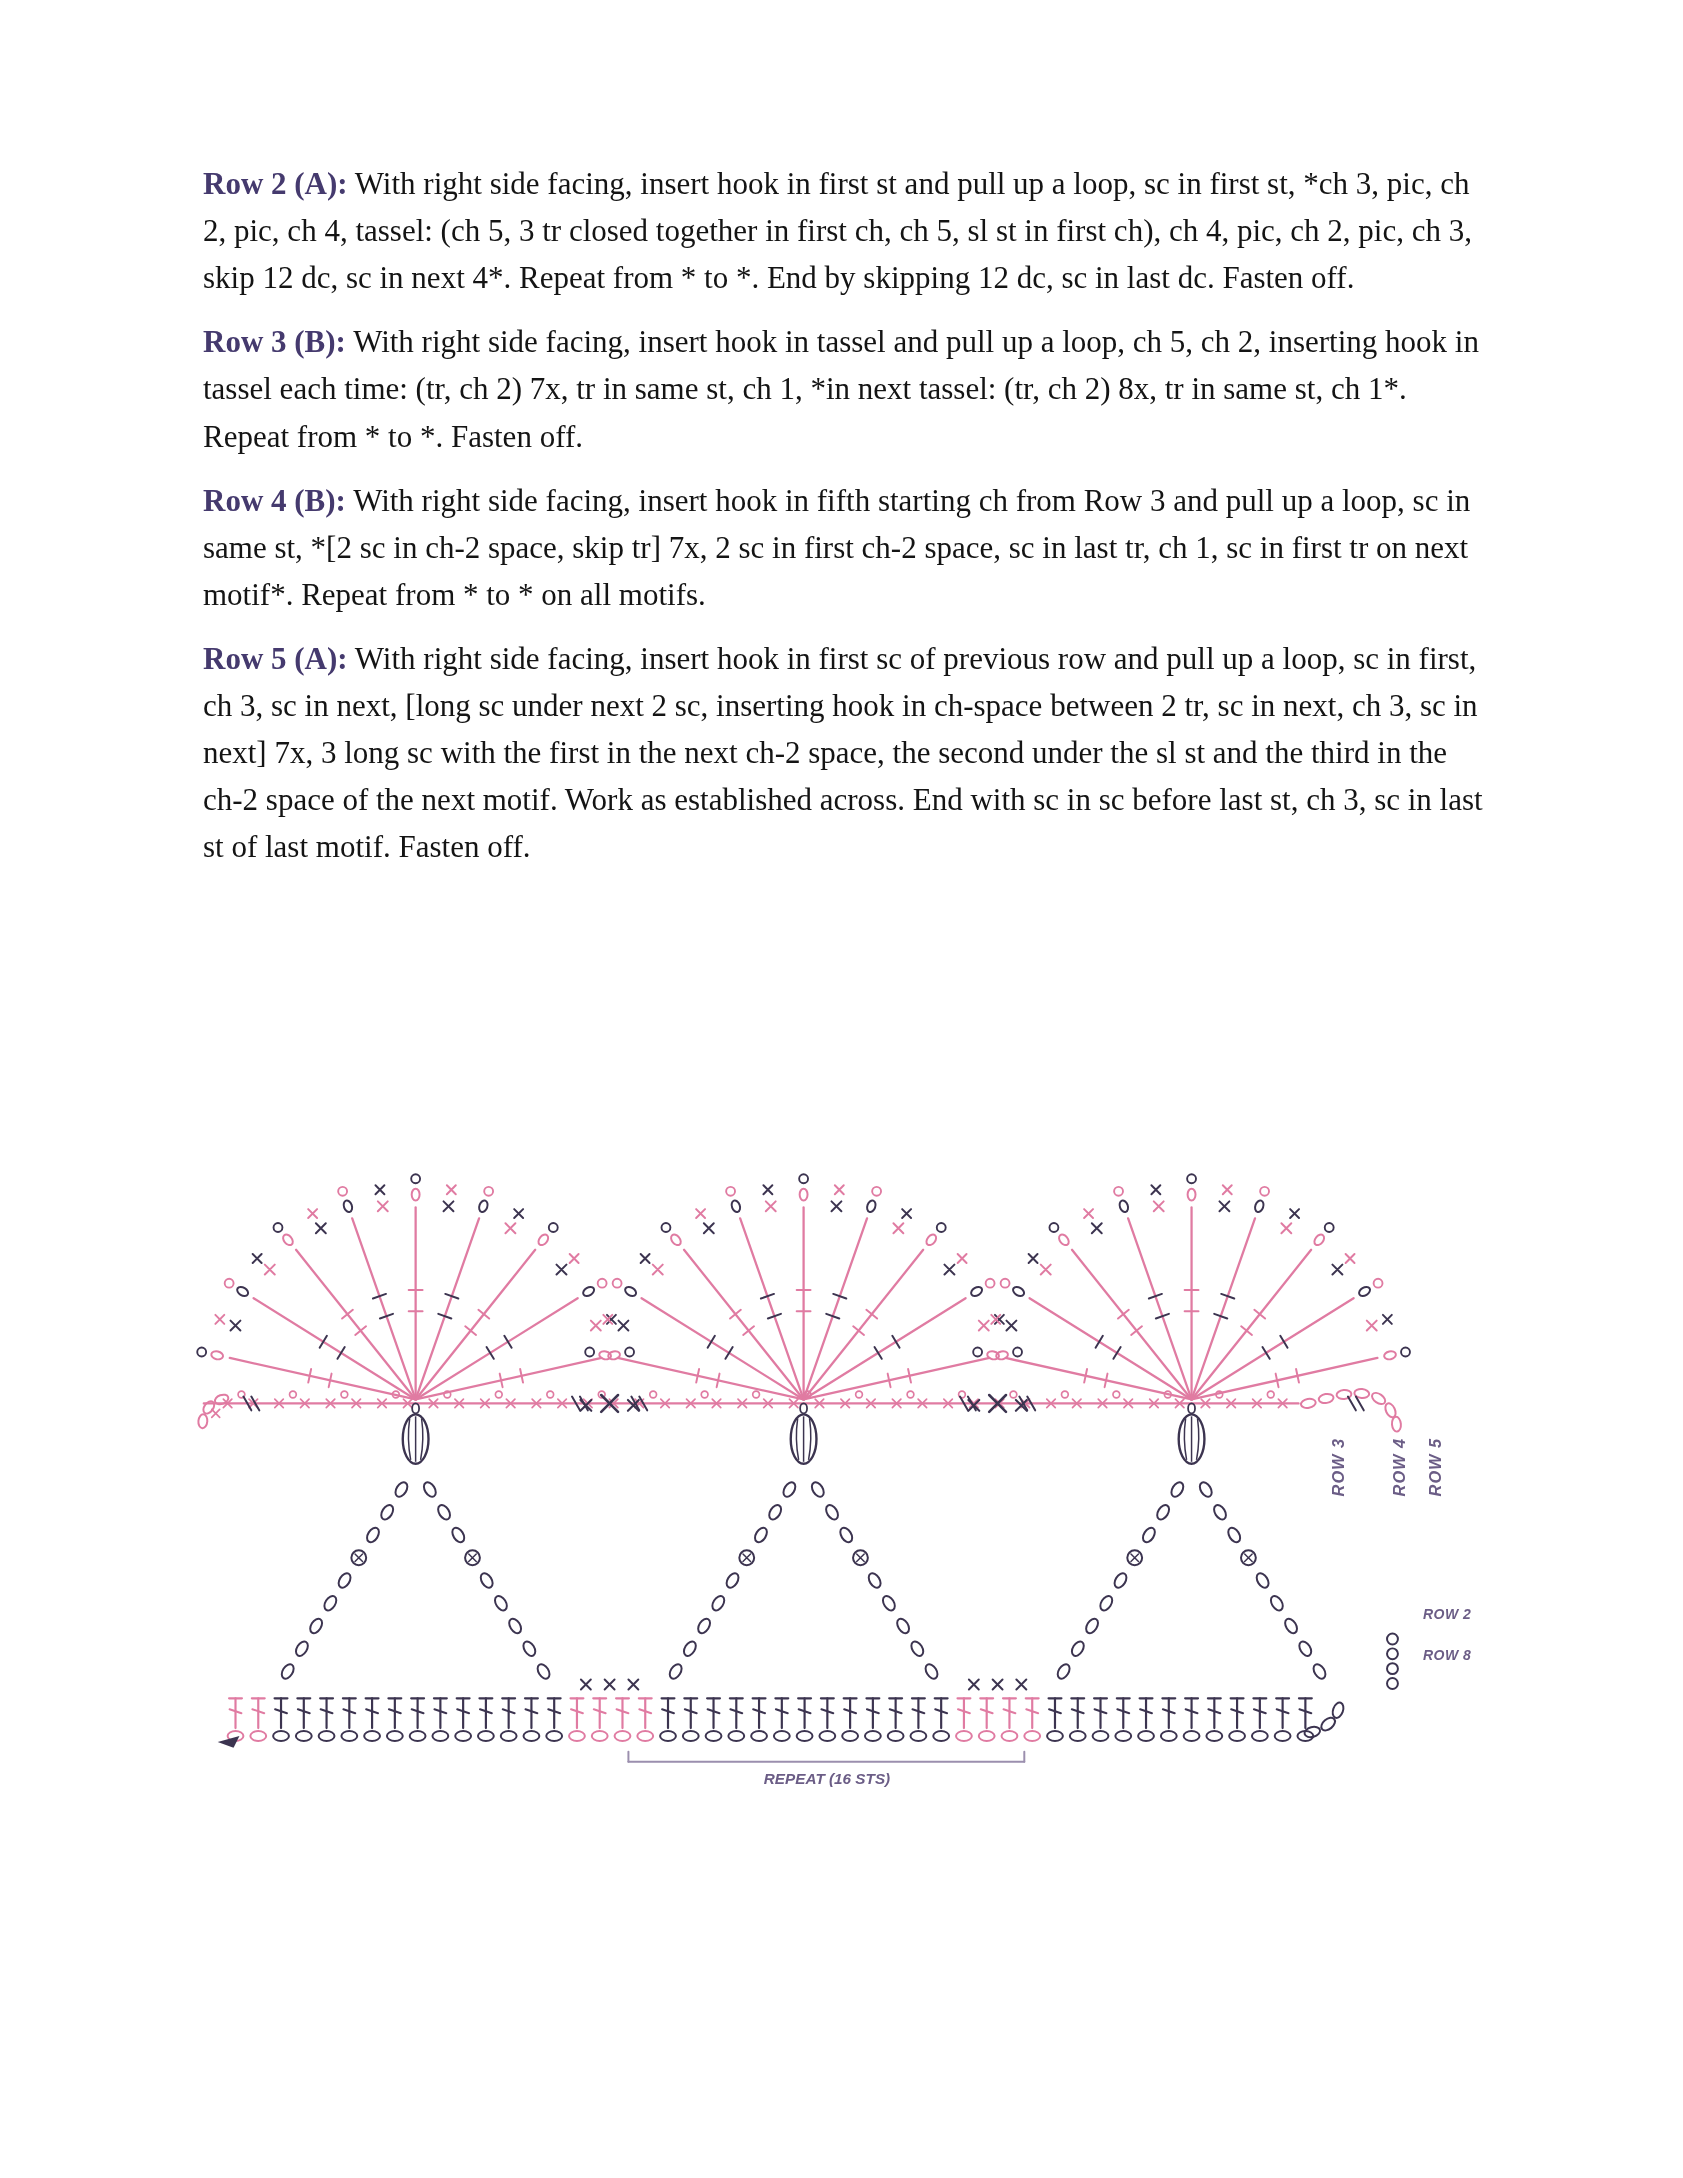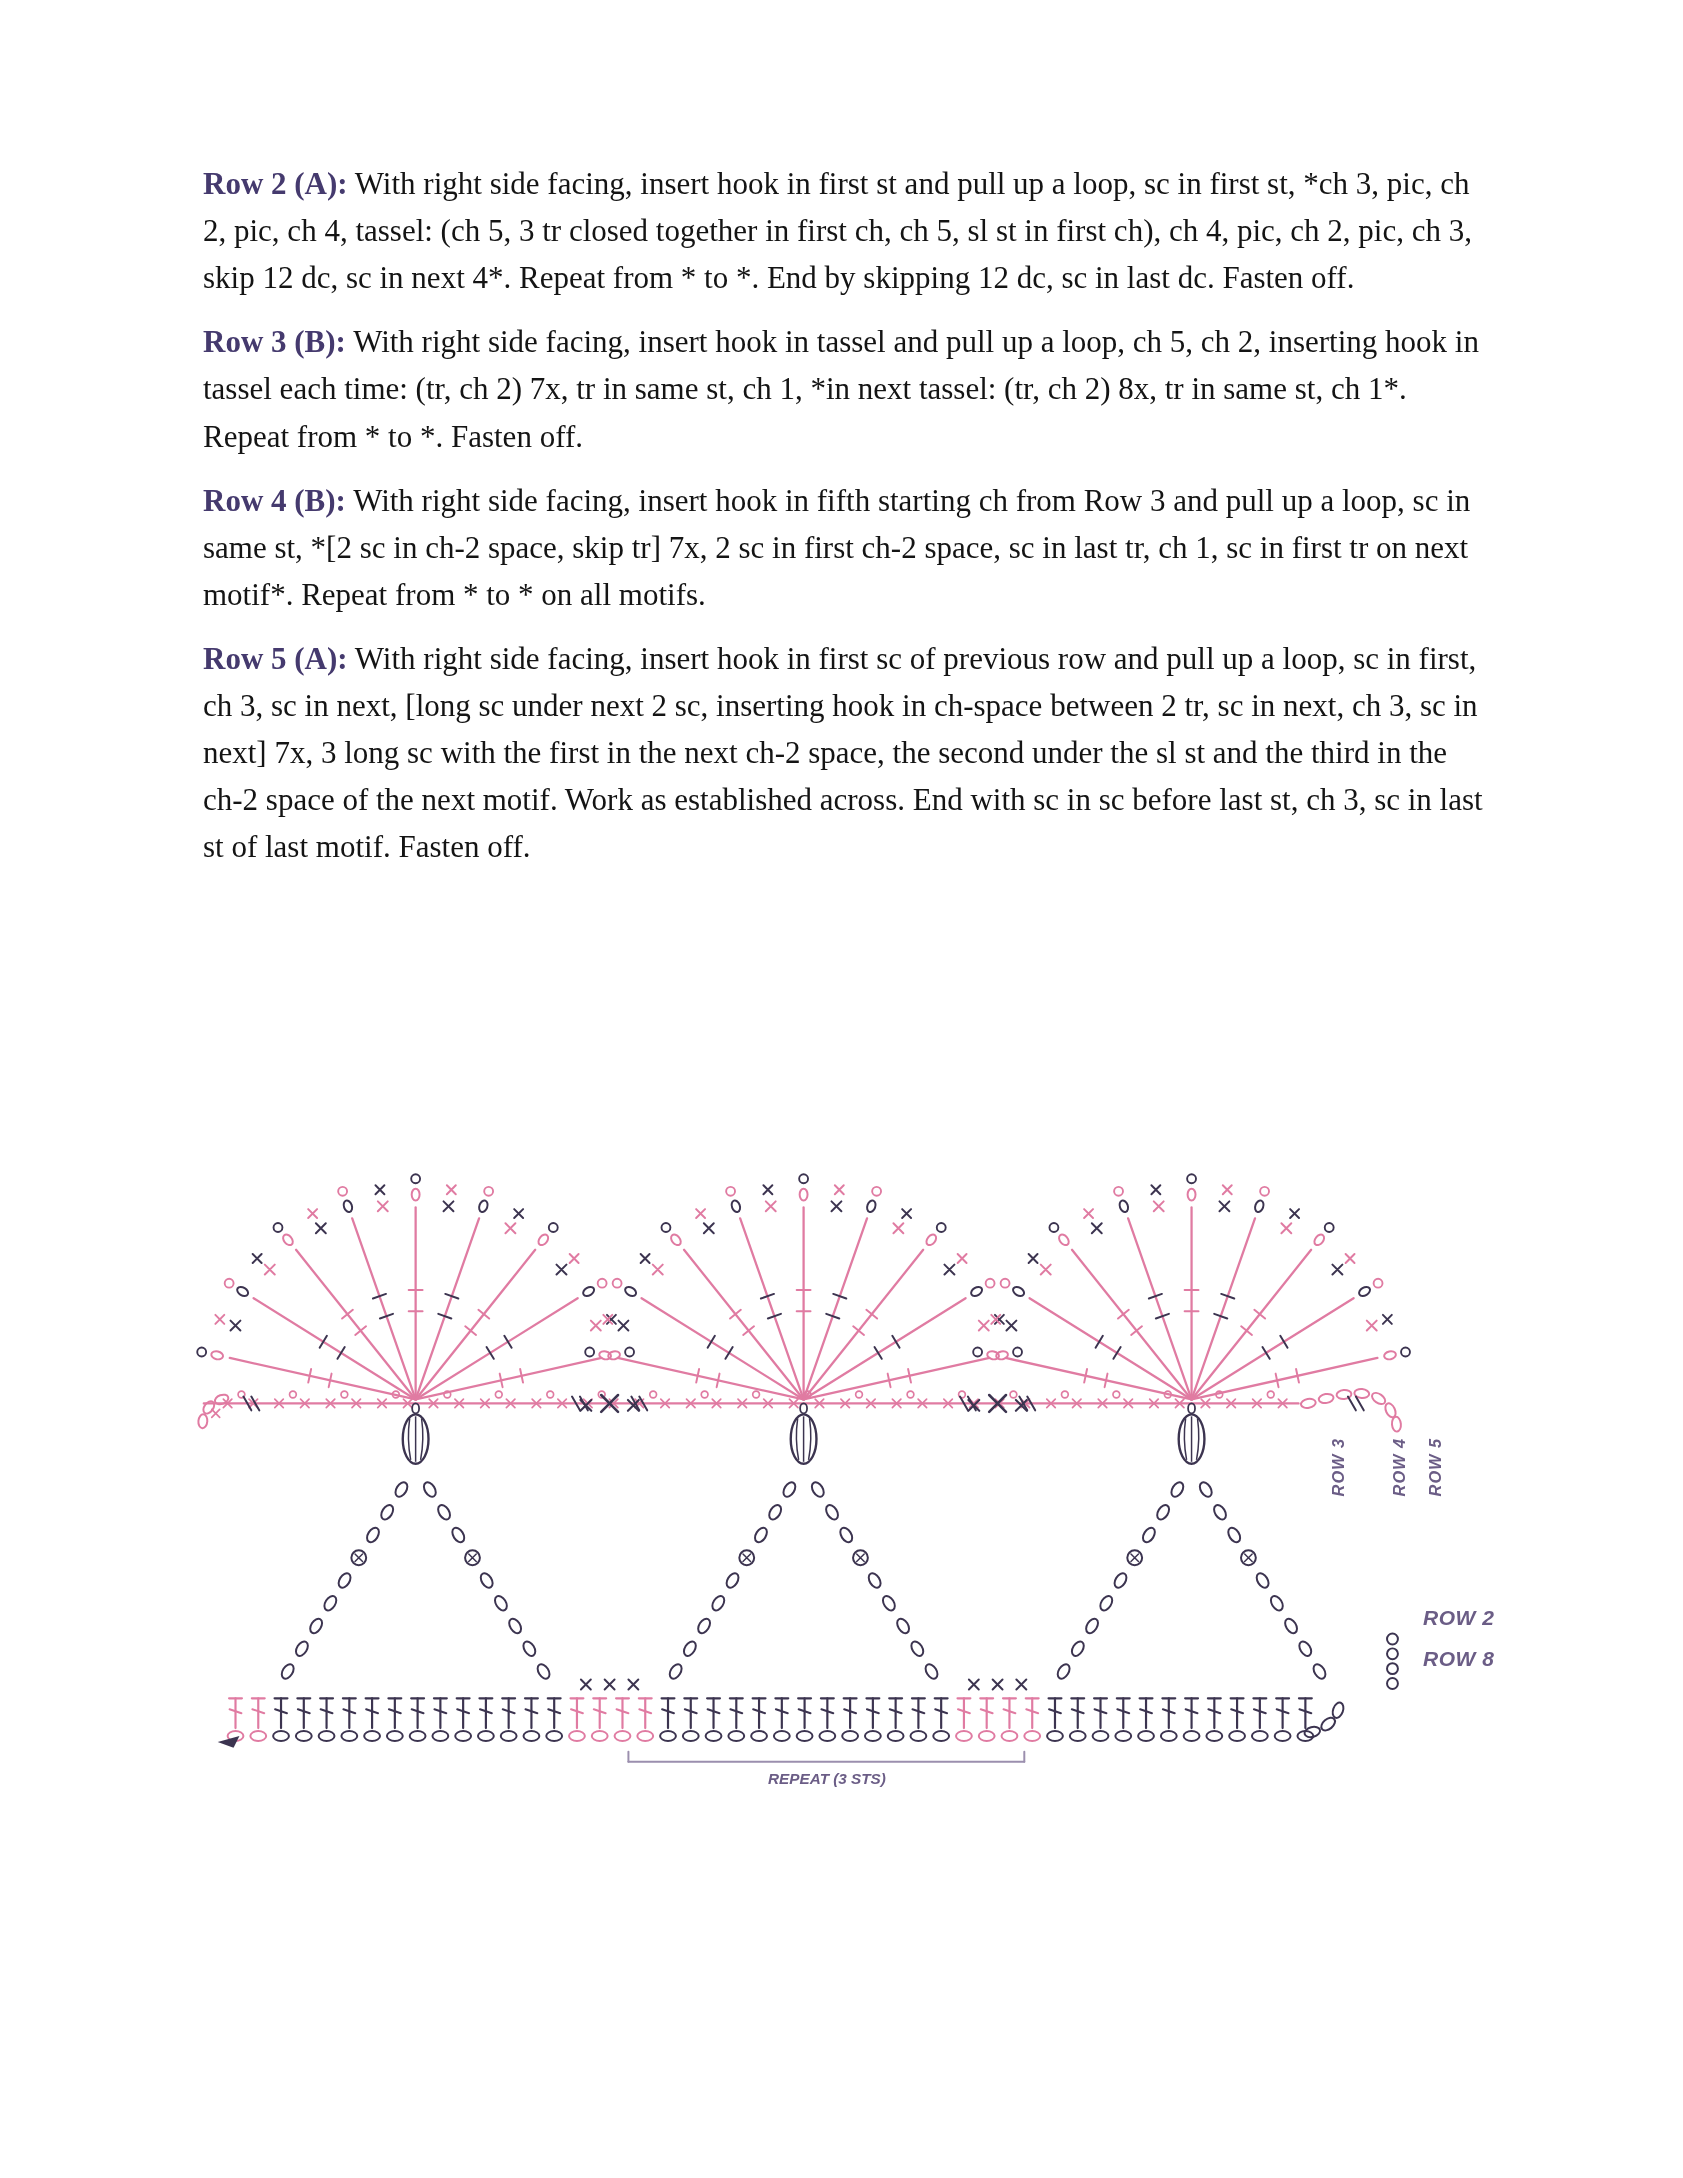--- a/index.html
+++ b/index.html
@@ -13,21 +13,21 @@
   .rowlab { color:#453a6e; font-weight:bold; }
   .diagram { position:absolute; left:188px; top:1156px; width:1346px; height:673px; }
   .diagram svg { position:absolute; left:0; top:0; }
   .vlab {
     position:absolute; writing-mode:vertical-rl; transform:rotate(180deg);
     font-family:"Liberation Sans", sans-serif; font-style:italic; font-weight:bold;
     font-size:16.3px; color:#6b5d86; letter-spacing:1px; white-space:nowrap;
   }
   .hlab {
     position:absolute; font-family:"Liberation Sans", sans-serif; font-style:italic;
-    font-weight:bold; font-size:21px; color:#6b5d86; letter-spacing:0.5px; white-space:nowrap;
+    font-weight:bold; font-size:14px; color:#6b5d86; letter-spacing:0.5px; white-space:nowrap;
   }
   .repeat-lab {
     position:absolute; left:441px; top:614px; width:396px; text-align:center;
     font-family:"Liberation Sans", sans-serif; font-style:italic; font-weight:bold;
     font-size:15.3px; color:#6b5d86;
   }
 </style>
 </head>
 <body>
 
@@ -599,15 +599,15 @@
       <path d="M30 592 L52 586 L46 598 Z" fill="#3c3450" stroke="none"></path>
       <line x1="445" y1="612" x2="845" y2="612" stroke="#9b8fae" stroke-width="2" stroke-linecap="round"></line>
       <line x1="445" y1="612" x2="445" y2="602" stroke="#9b8fae" stroke-width="2" stroke-linecap="round"></line>
       <line x1="845" y1="612" x2="845" y2="602" stroke="#9b8fae" stroke-width="2" stroke-linecap="round"></line>
     </svg>
   <div class="vlab" style="left:1141px; top:282px;">ROW 3</div>
   <div class="vlab" style="left:1202px; top:282px;">ROW 4</div>
   <div class="vlab" style="left:1238px; top:282px;">ROW 5</div>
   <div class="hlab" style="left:1235px; top:450px;">ROW 2</div>
   <div class="hlab" style="left:1235px; top:491px;">ROW 8</div>
-  <div class="repeat-lab">REPEAT (3 STS)</div>
+  <div class="repeat-lab">REPEAT (16 STS)</div>
 </div>
 
 
 </body></html>

